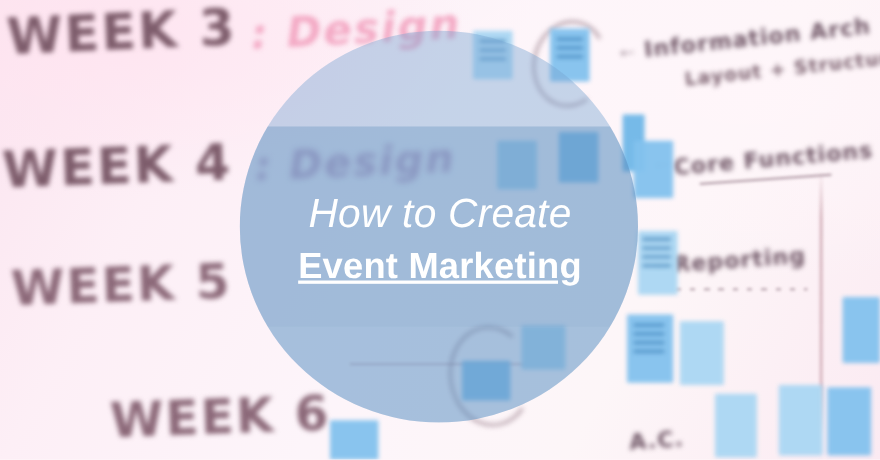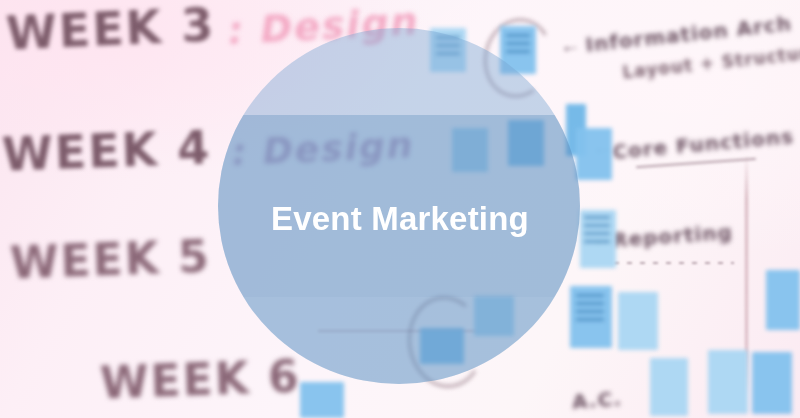--- a/index.html
+++ b/index.html
@@ -185,20 +185,21 @@
     line-height: 46px;
     letter-spacing: 0.2px;
   }
   .title-line2 {
     color: #ffffff;
     font-weight: 700;
     font-size: 33px;
     line-height: 45px;
     letter-spacing: 0.2px;
     margin-top: 2px;
+    text-decoration: underline;
   }
 </style>
 </head>
 <body>
 
 <div id="banner">
 
   <div class="photo-layer">
     <div class="photo"></div>
 
@@ -277,17 +278,18 @@
     </div>
   </div>
 
   <div class="circle-overlay">
     <div class="circle-band"></div>
     <div class="circle-lower"></div>
   </div>
 
   <div class="title-block">
     <div class="title-inner">
+      <div class="title-line1">How to Create</div>
       <div class="title-line2">Event Marketing</div>
     </div>
   </div>
 
 </div>
 
 </body></html>

